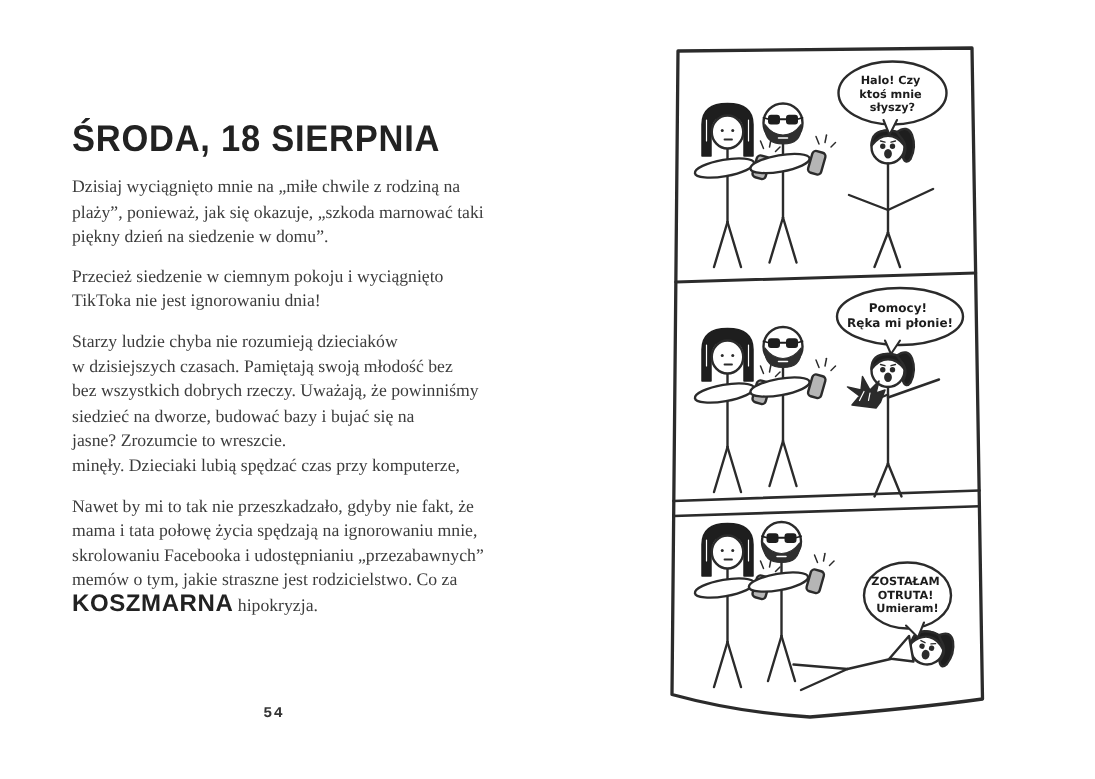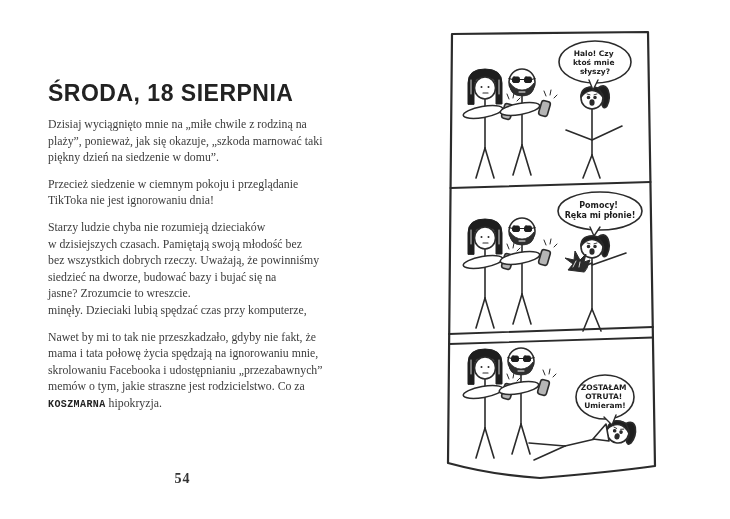--- a/index.html
+++ b/index.html
@@ -6,43 +6,43 @@
   .page{position:relative;width:730px;height:519px;background:#ffffff;overflow:hidden;
         font-family:"Liberation Serif",serif;}
   .heading{position:absolute;left:48px;top:78px;margin:0;
            font-family:"Liberation Sans",sans-serif;font-weight:700;font-size:23px;
            letter-spacing:.5px;color:#222;transform:scaleY(1.08);transform-origin:left top;
            white-space:nowrap;}
   .text-col{position:absolute;left:48px;top:116px;width:300px;
             font-size:11.8px;line-height:16.6px;color:#3c3c3c;}
   .para{margin:0 0 10px 0;}
   .line{white-space:nowrap;}
-  .marker{font-family:Liberation Mono, monospace;font-weight:700;font-size:10px;
+  .marker{font-family:Liberation Sans, sans-serif;font-weight:700;font-size:16px;
           letter-spacing:.4px;color:#222;}
   .page-num{position:absolute;left:0;top:471px;width:365px;text-align:center;
-            font-family:Liberation Serif, serif;font-weight:700;font-size:14px;
+            font-family:Liberation Mono, monospace;font-weight:700;font-size:10px;
             letter-spacing:1px;color:#333;}
   .comic{position:absolute;left:442px;top:30px;}
   .bubble-text{font-family:"DejaVu Sans",sans-serif;font-weight:700;fill:#1c1c1c;}
 </style>
 </head>
 <body>
 
 <div class="page">
 
   <h1 class="heading">ŚRODA, 18 SIERPNIA</h1>
 
   <div class="text-col">
     <div class="para">
       <div class="line">Dzisiaj wyciągnięto mnie na „miłe chwile z rodziną na</div>
       <div class="line">plaży”, ponieważ, jak się okazuje, „szkoda marnować taki</div>
       <div class="line">piękny dzień na siedzenie w domu”.</div>
     </div>
     <div class="para">
-      <div class="line">Przecież siedzenie w ciemnym pokoju i przeglądanie</div>
+      <div class="line">Przecież siedzenie w ciemnym pokoju i wyciągnięto</div>
       <div class="line">TikToka nie jest ignorowaniu dnia!</div>
     </div>
     <div class="para">
       <div class="line">Starzy ludzie chyba nie rozumieją dzieciaków</div>
       <div class="line">w dzisiejszych czasach. Pamiętają swoją młodość bez</div>
       <div class="line">bez wszystkich dobrych rzeczy. Uważają, że powinniśmy</div>
       <div class="line">siedzieć na dworze, budować bazy i bujać się na</div>
       <div class="line">jasne? Zrozumcie to wreszcie.</div>
       <div class="line">minęły. Dzieciaki lubią spędzać czas przy komputerze,</div>
     </div>

